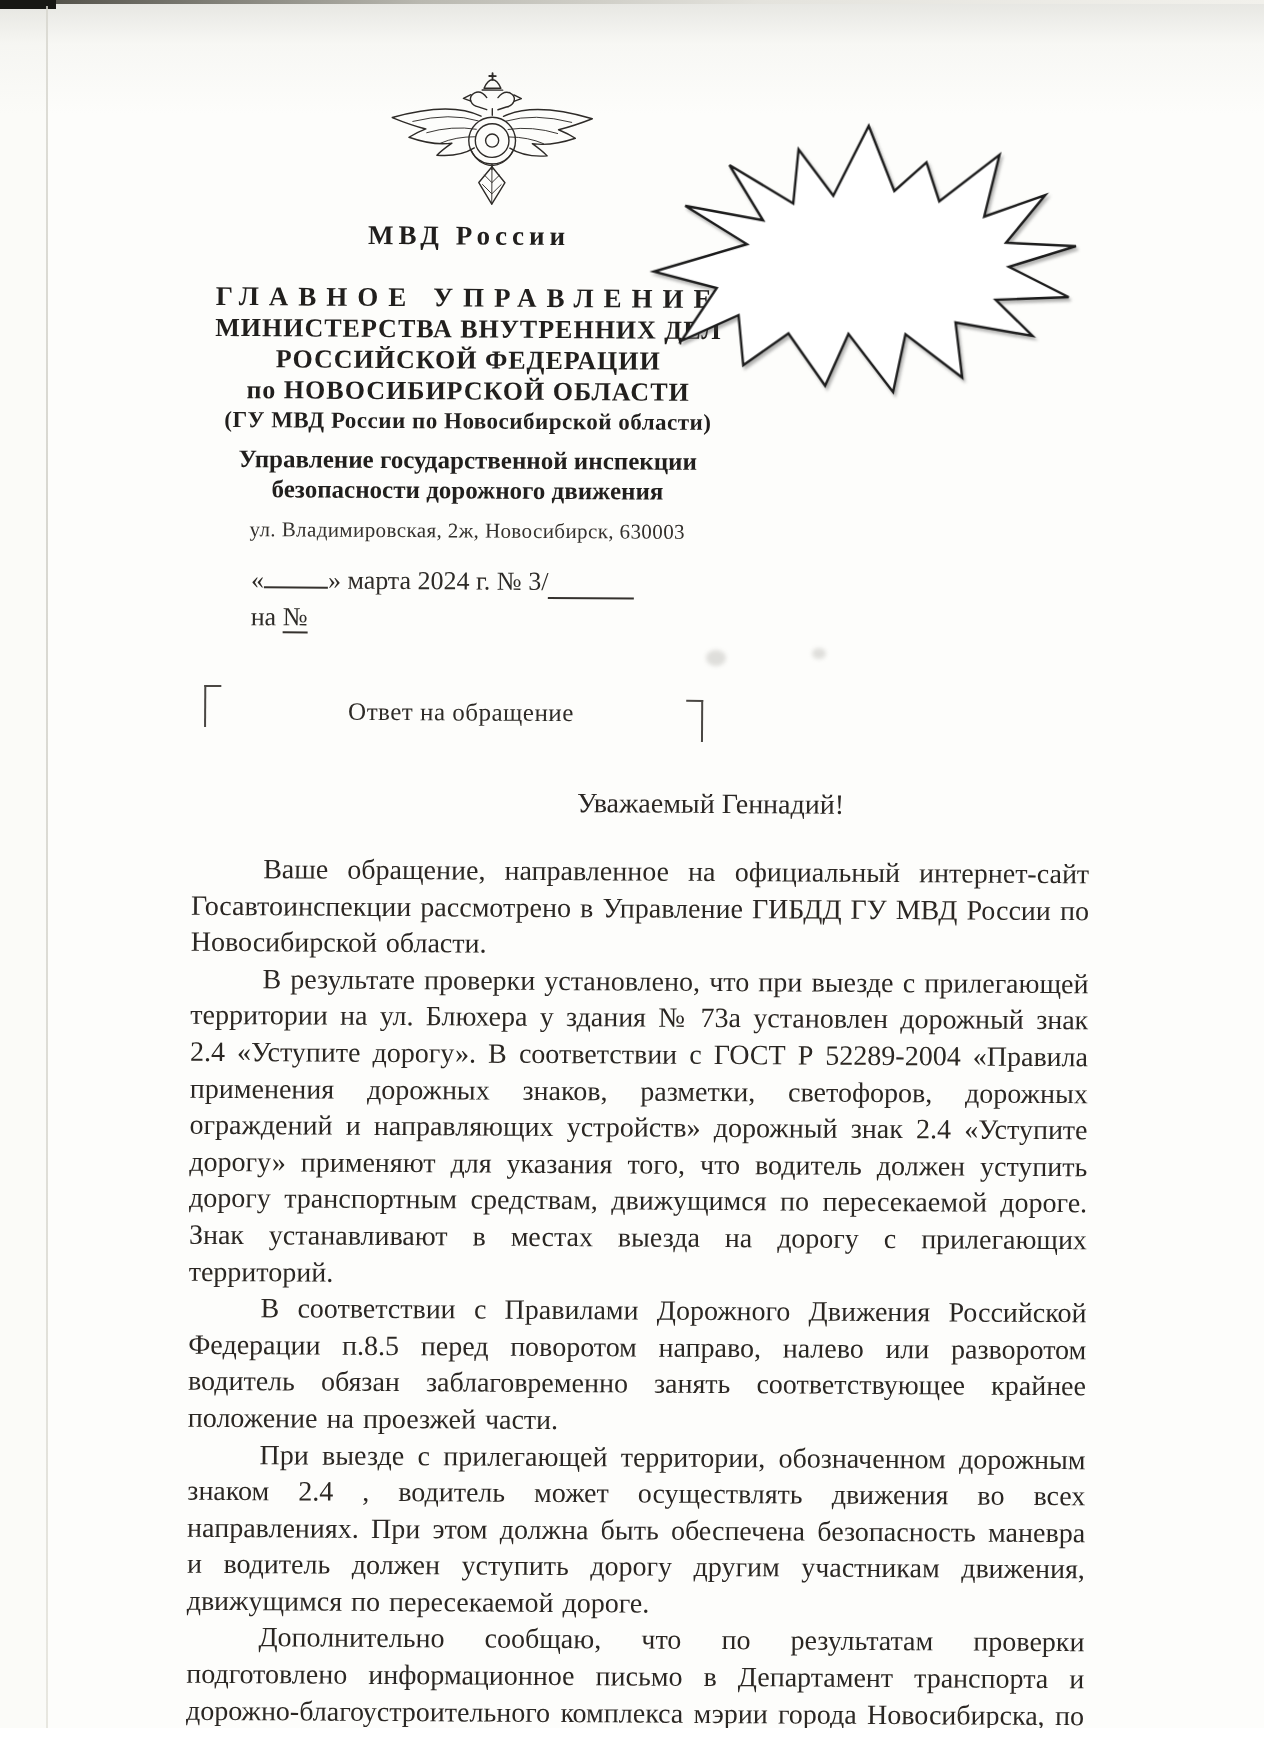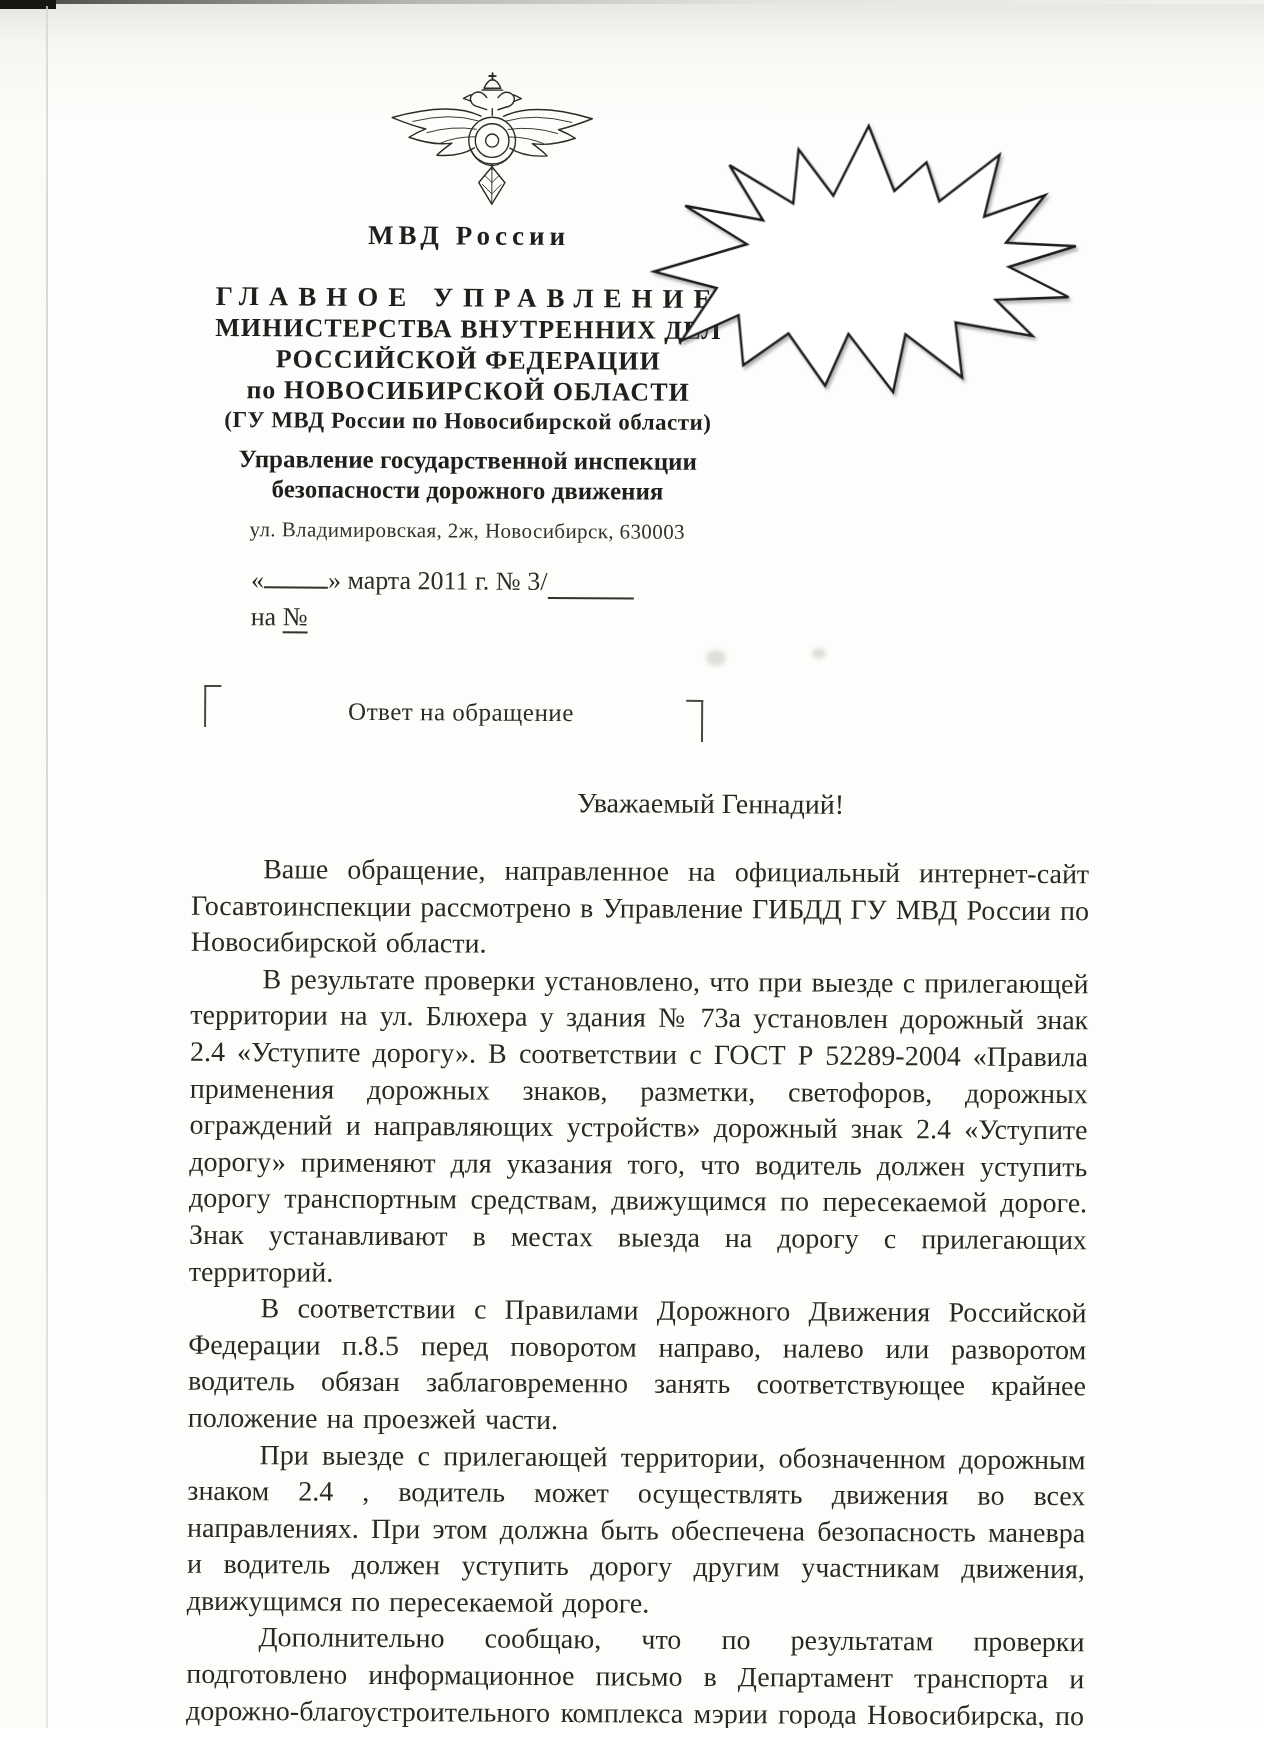--- a/index.html
+++ b/index.html
@@ -114,21 +114,21 @@
       <div class="division">
         <div>Управление государственной инспекции</div>
         <div>безопасности дорожного движения</div>
       </div>
       <div class="address">ул. Владимировская, 2ж, Новосибирск, 630003</div>
     </div>
 
     <div class="refblock">
       <div class="line1">
         <span>«</span><span class="blank day"></span><span>»</span>
-        <span>марта 2011 г.</span>
+        <span>марта 2024 г.</span>
         <span>№</span>
         <span>3/</span><span class="blank num"></span>
       </div>
       <div class="line2">
         <span>на</span>
         <span class="uno">№</span>
       </div>
     </div>
 
     <div class="corner left"></div>

